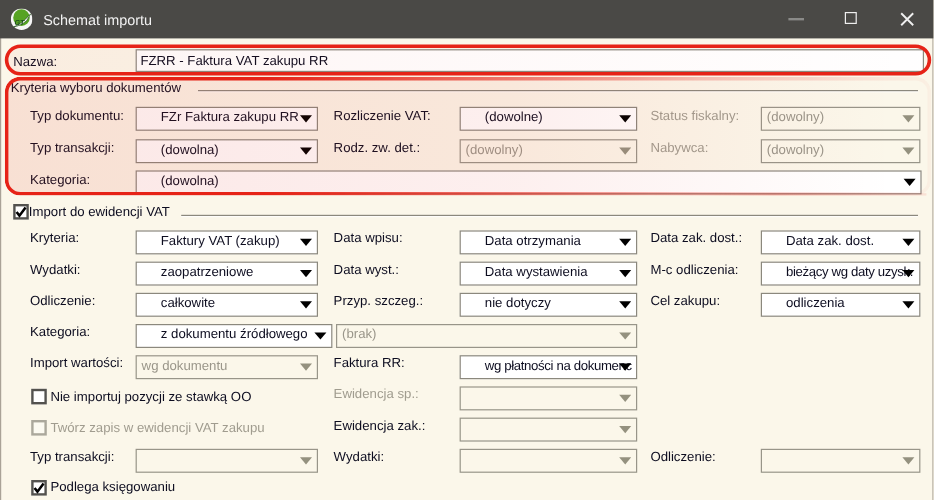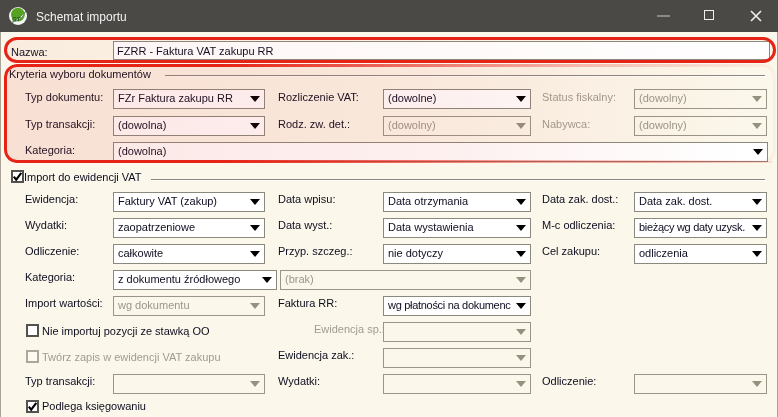--- a/index.html
+++ b/index.html
@@ -2,21 +2,21 @@
 <html><head><meta charset="utf-8"><style>
 html,body{margin:0;padding:0;}
 body{width:778px;height:417px;position:relative;overflow:hidden;
  font-family:"Liberation Sans",sans-serif;background:#fbf7ea;}
 #win{position:absolute;inset:0;border-left:1px solid #a9a297;border-right:1px solid #a9a297;}
 #tb{position:absolute;left:0;top:0;width:778px;height:32px;background:#4a4946;}
 #title{position:absolute;left:36px;top:10px;font-size:12px;color:#f2f2f2;}
 .lb{position:absolute;font-size:11px;color:#0d0d20;white-space:nowrap;}
 .lbd{position:absolute;font-size:11px;color:#a09c8f;white-space:nowrap;}
 .dd{position:absolute;height:20px;box-sizing:border-box;border:1px solid #8b887d;background:#fff;
- font-size:11px;color:#0d0d20;line-height:16px;padding-left:4px;white-space:nowrap;overflow:hidden;}
+ font-size:11px;color:#0d0d20;line-height:16px;padding-left:20px;white-space:nowrap;overflow:hidden;}
 .dd:after{content:"";position:absolute;right:4px;top:6px;width:0;height:0;
  border-left:5.5px solid transparent;border-right:5.5px solid transparent;border-top:6px solid #000;}
 .ddd{position:absolute;height:20px;box-sizing:border-box;border:1px solid #989589;background:transparent;
  font-size:11px;color:#9a968a;line-height:16px;padding-left:4px;white-space:nowrap;overflow:hidden;}
 .ddd:after{content:"";position:absolute;right:4px;top:6px;width:0;height:0;
  border-left:5.5px solid transparent;border-right:5.5px solid transparent;border-top:6px solid #94917f;}
 .inp{position:absolute;height:19px;box-sizing:border-box;border:1px solid #8b887d;background:#fff;
  font-size:11px;color:#0d0d20;line-height:18px;padding-left:3px;}
 .hline{position:absolute;height:1px;background:#8b887d;box-shadow:0 1px 0 rgba(255,255,255,0.75);}
 .cb{position:absolute;width:13px;height:13px;box-sizing:border-box;border:2px solid #53524e;background:#fff;}
@@ -71,21 +71,21 @@
 <div style="position:absolute;left:540px;top:160.5px;width:232px;height:2.5px;pointer-events:none;background:linear-gradient(to right,rgba(230,35,25,0.0),rgba(230,35,25,0.20) 45%,rgba(230,35,25,0.10));"></div>
 <div id="rect2f"></div>
 <div id="rect2b"></div>
 <div class="cb" style="left:11px;top:170px;">
     <svg width="13" height="13" viewBox="0 0 13 13">
       <path d="M2.8 6.6 L5.2 9.7 L10.3 2.9" stroke="#000" stroke-width="2.1" fill="none"></path>
     </svg>
   </div>
 <div class="lb" style="left:24px;top:171px;">Import do ewidencji VAT</div>
 <div class="hline" style="left:151px;top:179px;width:614px;"></div>
-<div class="lb" style="left:25px;top:193px;">Ewidencja:</div>
+<div class="lb" style="left:25px;top:193px;">Kryteria:</div>
 <div class="dd" style="left:113px;top:192px;width:152px;">Faktury VAT (zakup)</div>
 <div class="lb" style="left:278px;top:193px;">Data wpisu:</div>
 <div class="dd" style="left:383px;top:192px;width:148px;">Data otrzymania</div>
 <div class="lb" style="left:542px;top:193px;">Data zak. dost.:</div>
 <div class="dd" style="left:634px;top:192px;width:133px;">Data zak. dost.</div>
 <div class="lb" style="left:25px;top:219px;">Wydatki:</div>
 <div class="dd" style="left:113px;top:218px;width:152px;">zaopatrzeniowe</div>
 <div class="lb" style="left:278px;top:219px;">Data wyst.:</div>
 <div class="dd" style="left:383px;top:218px;width:148px;">Data wystawienia</div>
 <div class="lb" style="left:542px;top:219px;">M-c odliczenia:</div>
@@ -98,21 +98,21 @@
 <div class="dd" style="left:634px;top:244px;width:133px;">odliczenia</div>
 <div class="lb" style="left:25px;top:271px;">Kategoria:</div>
 <div class="dd" style="left:113px;top:270px;width:164px;">z dokumentu źródłowego</div>
 <div class="ddd" style="left:280px;top:270px;width:251px;">(brak)</div>
 <div class="lb" style="left:25px;top:297px;">Import wartości:</div>
 <div class="ddd" style="left:113px;top:296px;width:152px;">wg dokumentu</div>
 <div class="lb" style="left:278px;top:297px;">Faktura RR:</div>
 <div class="dd" style="left:383px;top:296px;width:148px;"><span style="letter-spacing:-0.3px">wg płatności na dokumenc</span></div>
 <div class="cb" style="left:26px;top:324px;"></div>
 <div class="lb" style="left:42px;top:325px;">Nie importuj pozycji ze stawką OO</div>
-<div class="lbd" style="left:278px;top:323px;margin-left:36px;">Ewidencja sp.:</div>
+<div class="lbd" style="left:278px;top:323px;">Ewidencja sp.:</div>
 <div class="ddd" style="left:383px;top:322px;width:148px;"></div>
 <div class="cbd" style="left:26px;top:350px;"></div>
 <div class="lbd" style="left:42px;top:351px;">Twórz zapis w ewidencji VAT zakupu</div>
 <div class="lb" style="left:278px;top:349px;">Ewidencja zak.:</div>
 <div class="ddd" style="left:383px;top:348px;width:148px;"></div>
 <div class="lb" style="left:25px;top:375px;">Typ transakcji:</div>
 <div class="ddd" style="left:113px;top:374px;width:152px;"></div>
 <div class="lb" style="left:278px;top:375px;">Wydatki:</div>
 <div class="ddd" style="left:383px;top:374px;width:148px;"></div>
 <div class="lb" style="left:542px;top:375px;">Odliczenie:</div>

